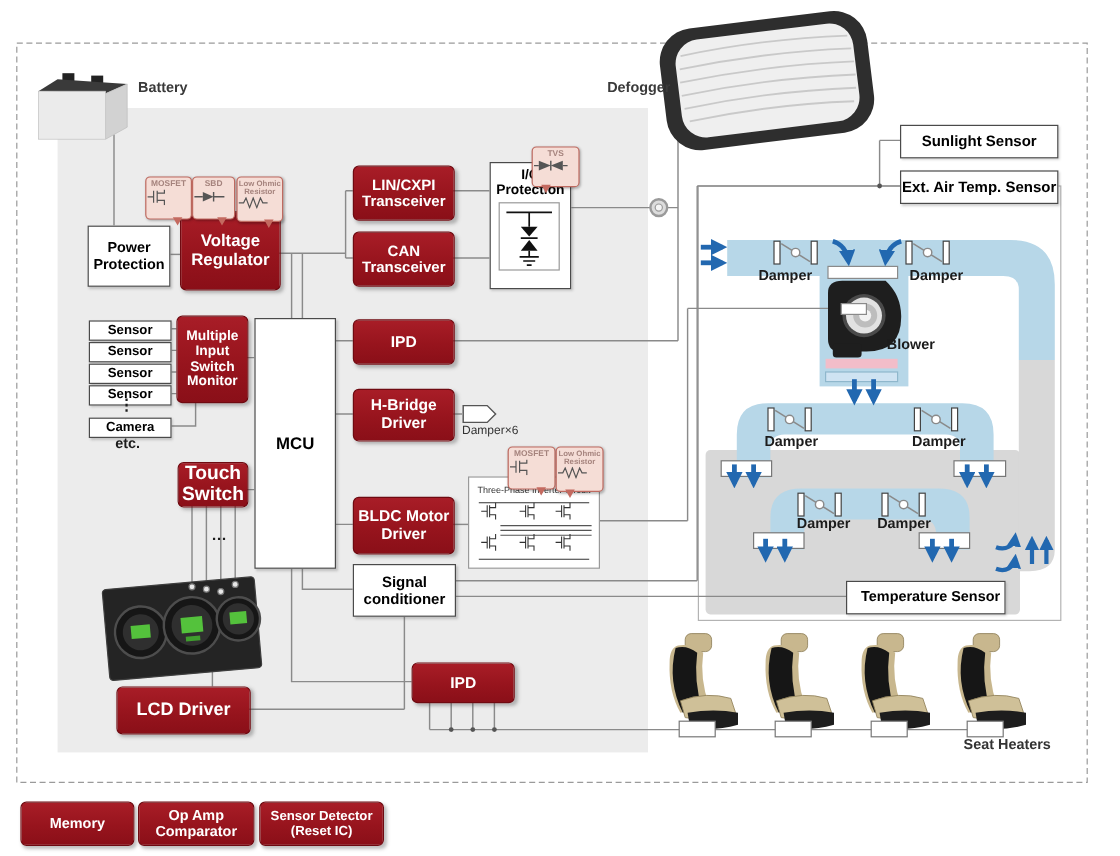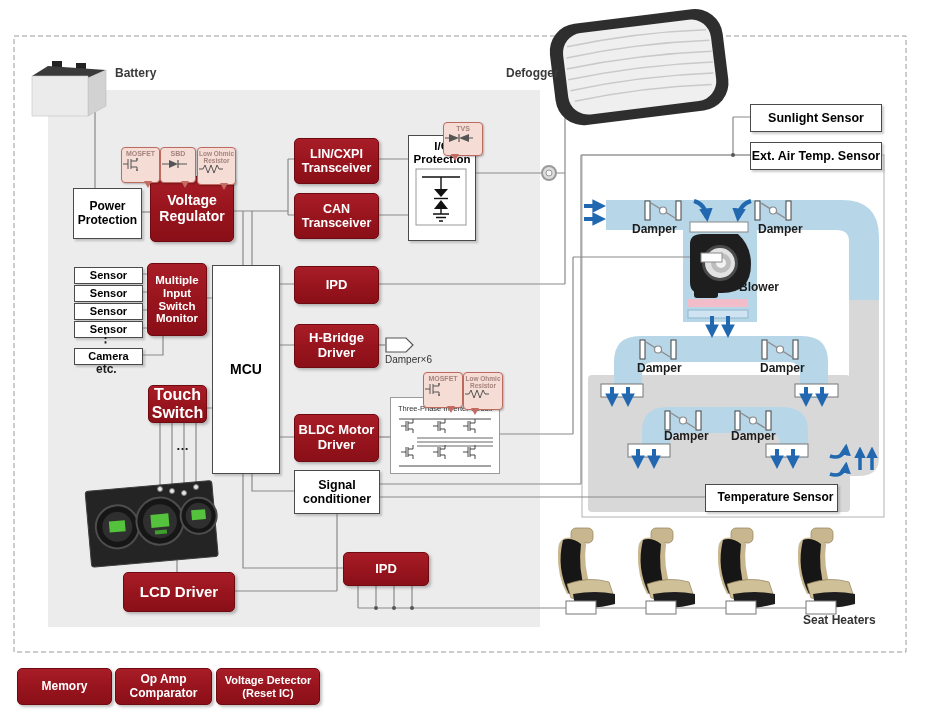--- a/index.html
+++ b/index.html
@@ -255,21 +255,21 @@
       <span>H-Bridge Driver</span>
     </div>
 <div class="lbl" style="left:385px;top:354px;font-size:10px;color:#333;">Damper×6</div>
 <div class="rbox" style="left:294px;top:414px;width:83px;height:46px;font-size:13px;">
       <span>BLDC Motor Driver</span>
     </div>
 
 <div class="wbox" style="left:294px;top:470px;width:84px;height:42px;font-size:12.5px;">
       <span>Signal conditioner</span>
     </div>
-<div class="rbox" style="left:97px;top:572px;width:110px;height:38px;font-size:15px;margin-left:26px;">
+<div class="rbox" style="left:97px;top:572px;width:110px;height:38px;font-size:15px;">
       <span>LCD Driver</span>
     </div>
 <div class="rbox" style="left:343px;top:552px;width:84px;height:32px;font-size:13px;">
       <span>IPD</span>
     </div>
 
 <div class="wbox" style="left:408px;top:135px;width:66px;height:100px;font-size:11.5px;flex-direction:column;justify-content:flex-start;padding-top:4px;">
   <span>I/O Protection</span>
   <svg width="56" height="64" style="margin-top:2px;">
     <rect x="2" y="1" width="50" height="56" fill="#fff" stroke="#999"></rect>
@@ -319,21 +319,21 @@
       <span>Temperature Sensor</span>
     </div>
 
 <div class="rbox" style="left:17px;top:668px;width:93px;height:35px;font-size:12px;">
       <span>Memory</span>
     </div>
 <div class="rbox" style="left:115px;top:668px;width:95px;height:35px;font-size:12px;">
       <span>Op Amp Comparator</span>
     </div>
 <div class="rbox" style="left:216px;top:668px;width:102px;height:35px;font-size:11px;">
-      <span>Voltage Detector (Reset IC)</span>
+      <span>Sensor Detector (Reset IC)</span>
     </div>
 
 <div class="callout tail-r" style="left:121px;top:147px;width:37px;height:32px;">
   <span>MOSFET</span><br>
   <svg width="26" height="13">
         <path d="M1,6 h5 M6,1 v10 M9,1 v10 M9,3 h6 v-3 M9,9 h6 v4 M15,0 v2 M15,11 v2" stroke="#555" fill="none" stroke-width="1"></path>
       </svg>
 </div>
 <div class="callout tail-r" style="left:160px;top:147px;width:34px;height:32px;">
   <span>SBD</span><br>

